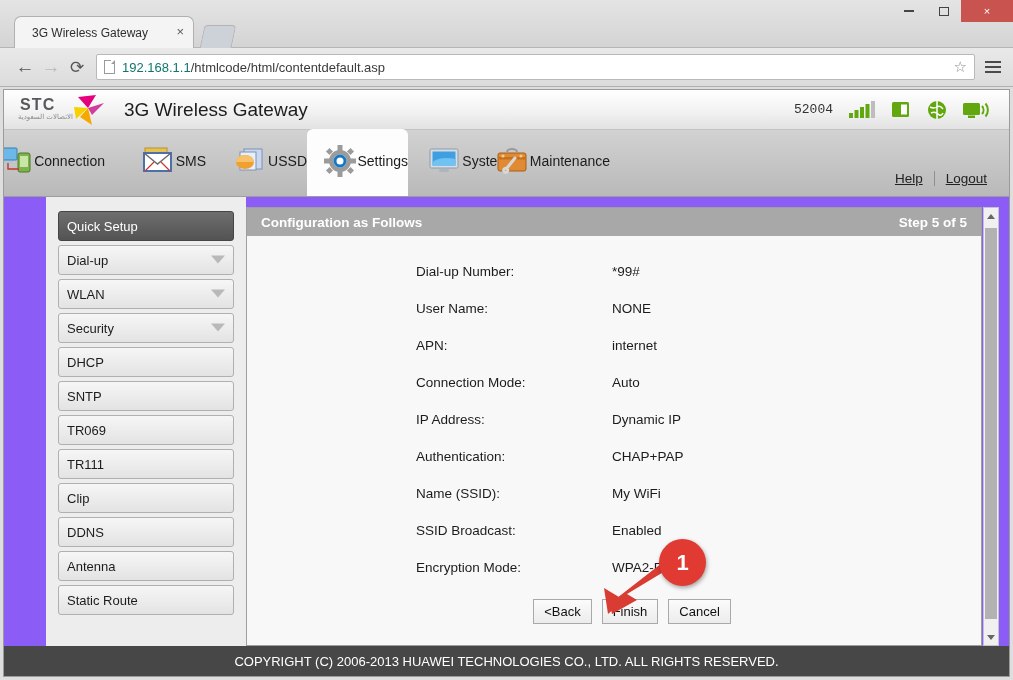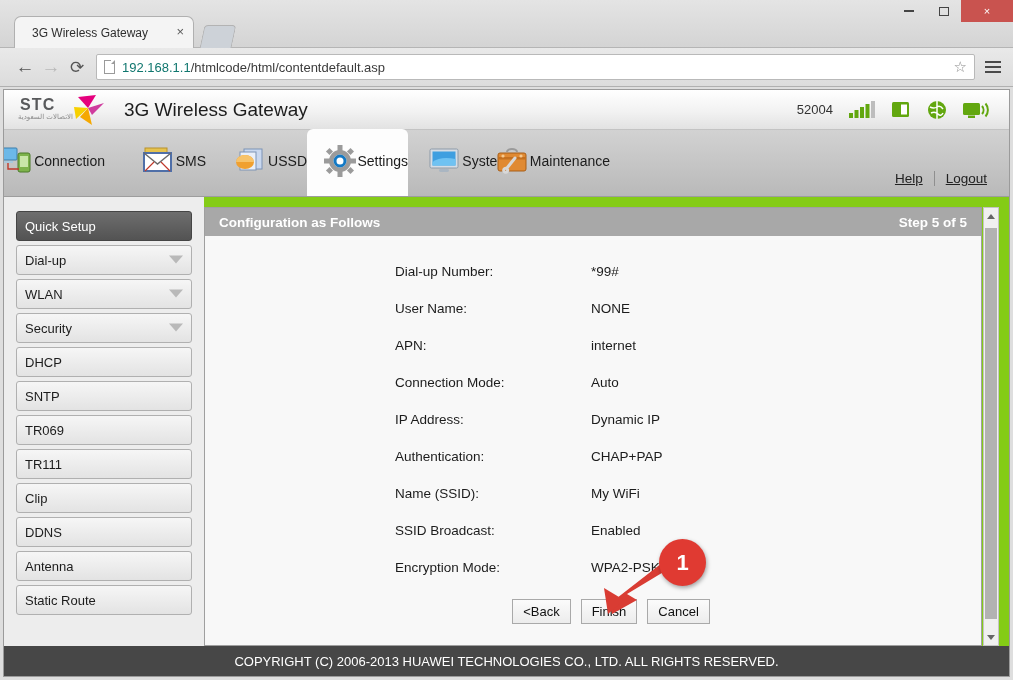--- a/index.html
+++ b/index.html
@@ -120,20 +120,21 @@
     display: flex; align-items: center; padding: 0 12px;
   }
   #stc-logo { width: 96px; height: 34px; flex: 0 0 auto; }
   #brand-title {
     font-size: 19px; color: #1d1d1d; margin-left: 12px;
     white-space: nowrap;
   }
   #brand-status {
     margin-left: auto; display: flex; align-items: center; gap: 16px;
     padding-right: 6px;
+    font-family: Liberation Mono, monospace;
   }
   #status-code { font-size: 13px; color: #333; }
 
   
   #navbar {
     height: 67px; flex: 0 0 auto;
     background: linear-gradient(#d2d2d2, #b9b9b9);
     border-bottom: 1px solid #9d9d9d;
     display: flex; align-items: flex-end; position: relative;
   }
@@ -153,21 +154,21 @@
     margin-left: auto; display: flex; align-items: flex-end;
     gap: 11px; padding: 0 22px 10px 0;
   }
   #navlinks a {
     font-size: 13.5px; color: #222; text-decoration: underline;
     cursor: pointer;
   }
   #navlinks .sep { width: 1px; height: 15px; background: #8f8f8f; }
 
   
-  #pagebody { flex: 1; display: flex; overflow: hidden; background:#84cc16; }
+  #pagebody { flex: 1; display: flex; overflow: hidden; background:#8b5cf6;padding-left:42px; }
 
   #sidebar {
     width: 200px; flex: 0 0 auto;
     background: #ededed;
     padding: 14px 0 0 12px;
   }
   .side-item {
     width: 176px; height: 30px; margin-bottom: 4px;
     border: 1px solid #b0b0b0; border-radius: 3px;
     background: linear-gradient(#f6f6f6, #e3e3e3);

